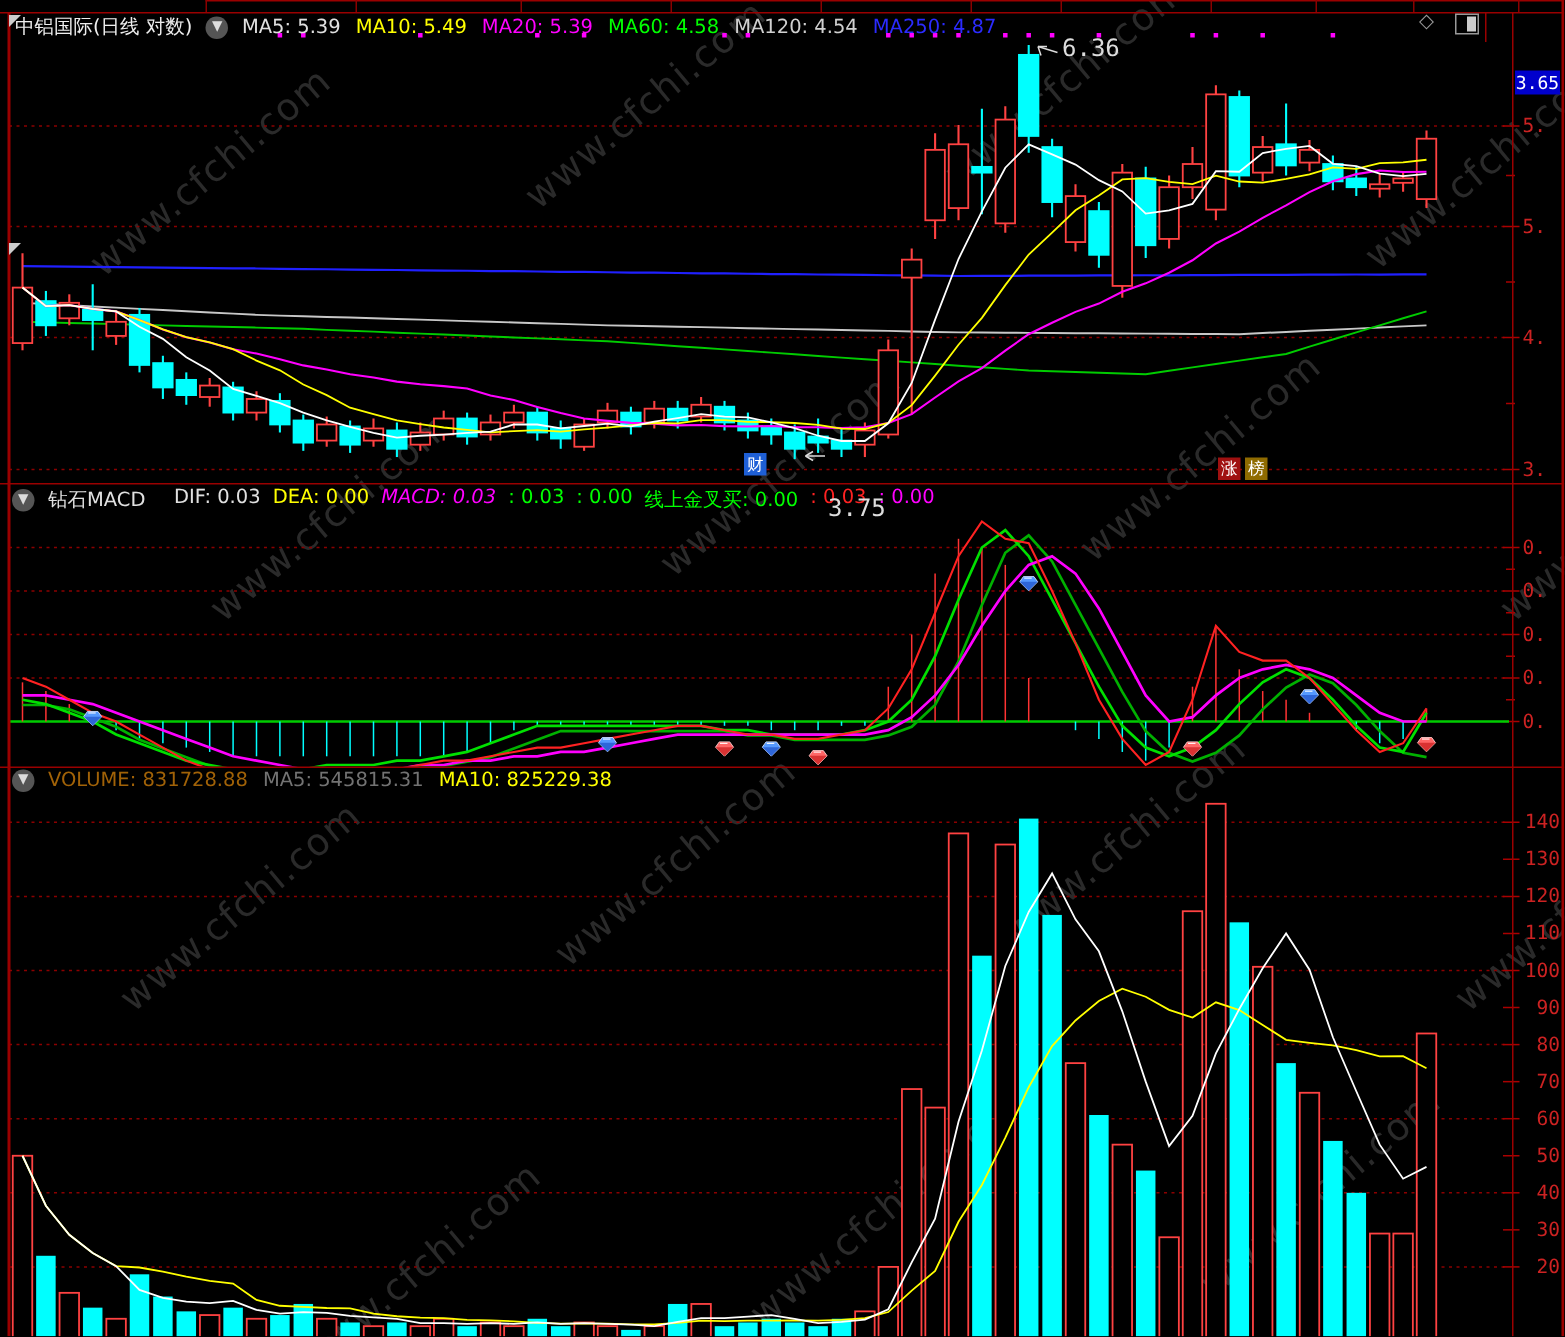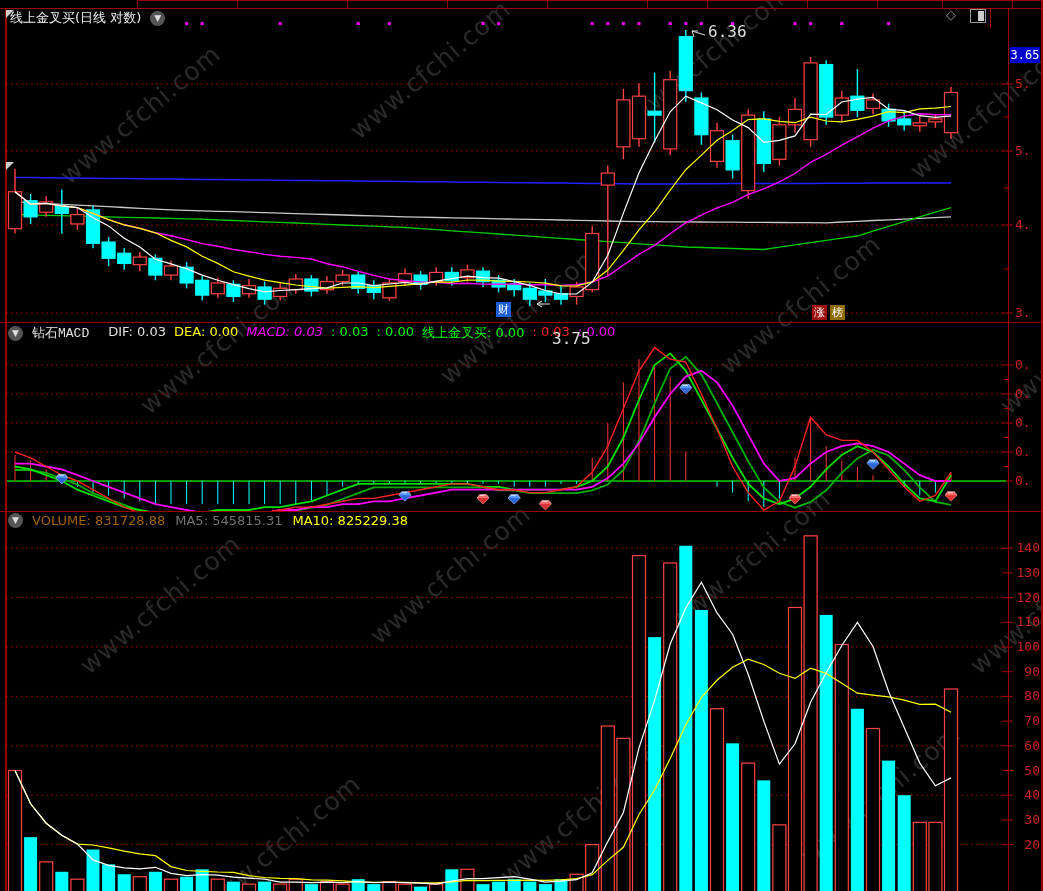--- a/index.html
+++ b/index.html
@@ -493,28 +493,36 @@
       <rect x="882.1" y="249.61999999999998" width="13" height="145.38000000000002" fill="#00ffff"></rect>
       <rect x="897.6999999999999" y="284.2" width="13" height="110.80000000000001" fill="#00ffff"></rect>
       <rect x="913.3" y="311.37" width="13" height="83.63" fill="#000" stroke="#ff4242" stroke-width="1.2"></rect>
       <rect x="928.9" y="311.37" width="13" height="83.63" fill="#000" stroke="#ff4242" stroke-width="1.2"></rect>
       <rect x="944.5" y="177.98999999999998" width="13" height="217.01000000000002" fill="#000" stroke="#ff4242" stroke-width="1.2"></rect>
       <path d="M15.0 259.5 L30.6 292.8 L46.2 312.2 L61.8 324.3 L77.4 333.1 L93.0 334.0 L108.6 336.8 L124.2 340.1 L139.8 342.9 L155.4 344.7 L171.0 355.6 L186.6 359.5 L202.2 360.3 L217.8 361.0 L233.4 361.3 L249.0 364.7 L264.6 366.5 L280.2 367.4 L295.8 367.7 L311.4 368.9 L327.0 369.2 L342.6 369.9 L358.2 370.9 L373.8 371.4 L389.4 371.4 L405.0 371.4 L420.6 371.9 L436.2 371.9 L451.8 370.9 L467.4 369.4 L483.0 369.7 L498.6 369.4 L514.2 369.4 L529.8 369.2 L545.4 369.4 L561.0 368.9 L576.6 367.7 L592.2 363.7 L607.8 349.4 L623.4 336.3 L639.0 303.5 L654.6 279.0 L670.2 247.4 L685.8 213.8 L701.4 186.4 L717.0 169.3 L732.6 156.3 L748.2 148.1 L763.8 153.5 L779.4 162.2 L795.0 167.4 L810.6 157.2 L826.2 162.4 L841.8 172.3 L857.4 182.2 L873.0 184.2 L888.6 185.9 L904.2 189.1 L919.8 193.3 L935.4 193.1 L951.0 201.2" fill="none" stroke="#ffff00" stroke-width="1.2"></path>
       <path d="M15.0 259.5 L30.6 292.8 L46.2 312.2 L61.8 324.3 L77.4 333.1 L93.0 348.9 L108.6 354.3 L124.2 356.8 L139.8 357.8 L155.4 356.3 L171.0 362.3 L186.6 364.7 L202.2 363.7 L217.8 364.2 L233.4 366.2 L249.0 367.2 L264.6 368.2 L280.2 371.1 L295.8 371.1 L311.4 371.6 L327.0 371.1 L342.6 371.6 L358.2 370.6 L373.8 371.6 L389.4 371.1 L405.0 371.6 L420.6 372.1 L436.2 373.1 L451.8 370.2 L467.4 367.7 L483.0 367.7 L498.6 366.7 L514.2 365.7 L529.8 368.2 L545.4 371.1 L561.0 370.2 L576.6 368.7 L592.2 361.8 L607.8 330.6 L623.4 301.5 L639.0 236.8 L654.6 189.4 L670.2 133.0 L685.8 97.0 L701.4 71.3 L717.0 101.9 L732.6 123.2 L748.2 163.2 L763.8 210.1 L779.4 253.1 L795.0 232.8 L810.6 191.3 L826.2 161.7 L841.8 134.5 L857.4 111.3 L873.0 135.5 L888.6 180.5 L904.2 216.5 L919.8 252.1 L935.4 274.8 L951.0 266.9" fill="none" stroke="#ffffff" stroke-width="1.2"></path>
     </svg>
 
   <div class="panel-header" style="left:10px;top:9px;">
-    <span style="color:#eee;">线上金叉买(日线 对数)</span>
+    <span style="color:#eee;">中铝国际(日线 对数)</span>
     <span class="chev">▼</span>
+    <span id="main-ma-labels" style="display:flex;gap:10px;">
+        <span style="color: rgb(224, 224, 224);">MA5: 5.39</span>
+        <span style="color: rgb(255, 255, 0);">MA10: 5.49</span>
+        <span style="color: rgb(255, 0, 255);">MA20: 5.39</span>
+        <span style="color: rgb(0, 255, 0);">MA60: 4.58</span>
+        <span style="color: rgb(208, 208, 208);">MA120: 4.54</span>
+        <span style="color: rgb(43, 43, 255);">MA250: 4.87</span>
+      </span>
   </div>
 
   <div class="panel-header" style="left:8px;top:324px;">
     <span class="chev">▼</span>
     <span id="macd-segments" style="display:flex;gap:8px;">
-        <span style="color: rgb(224, 224, 224); font-family: Liberation Mono, monospace;">钻石MACD</span>
+        <span style="color: rgb(224, 224, 224);">钻石MACD</span>
         <span style="color: rgb(224, 224, 224); margin-left: 11px;">DIF: 0.03</span>
         <span style="color: rgb(255, 255, 0);">DEA: 0.00</span>
         <span style="color: rgb(255, 0, 255); font-style: italic;">MACD: 0.03</span>
         <span style="color: rgb(0, 255, 0);">: 0.03</span>
         <span style="color: rgb(0, 255, 0);">: 0.00</span>
         <span style="color: rgb(0, 255, 0);">线上金叉买: 0.00</span>
         <span style="color: rgb(255, 34, 34);">: 0.03</span>
         <span style="color: rgb(255, 0, 255);">: 0.00</span>
       </span>
   </div>

